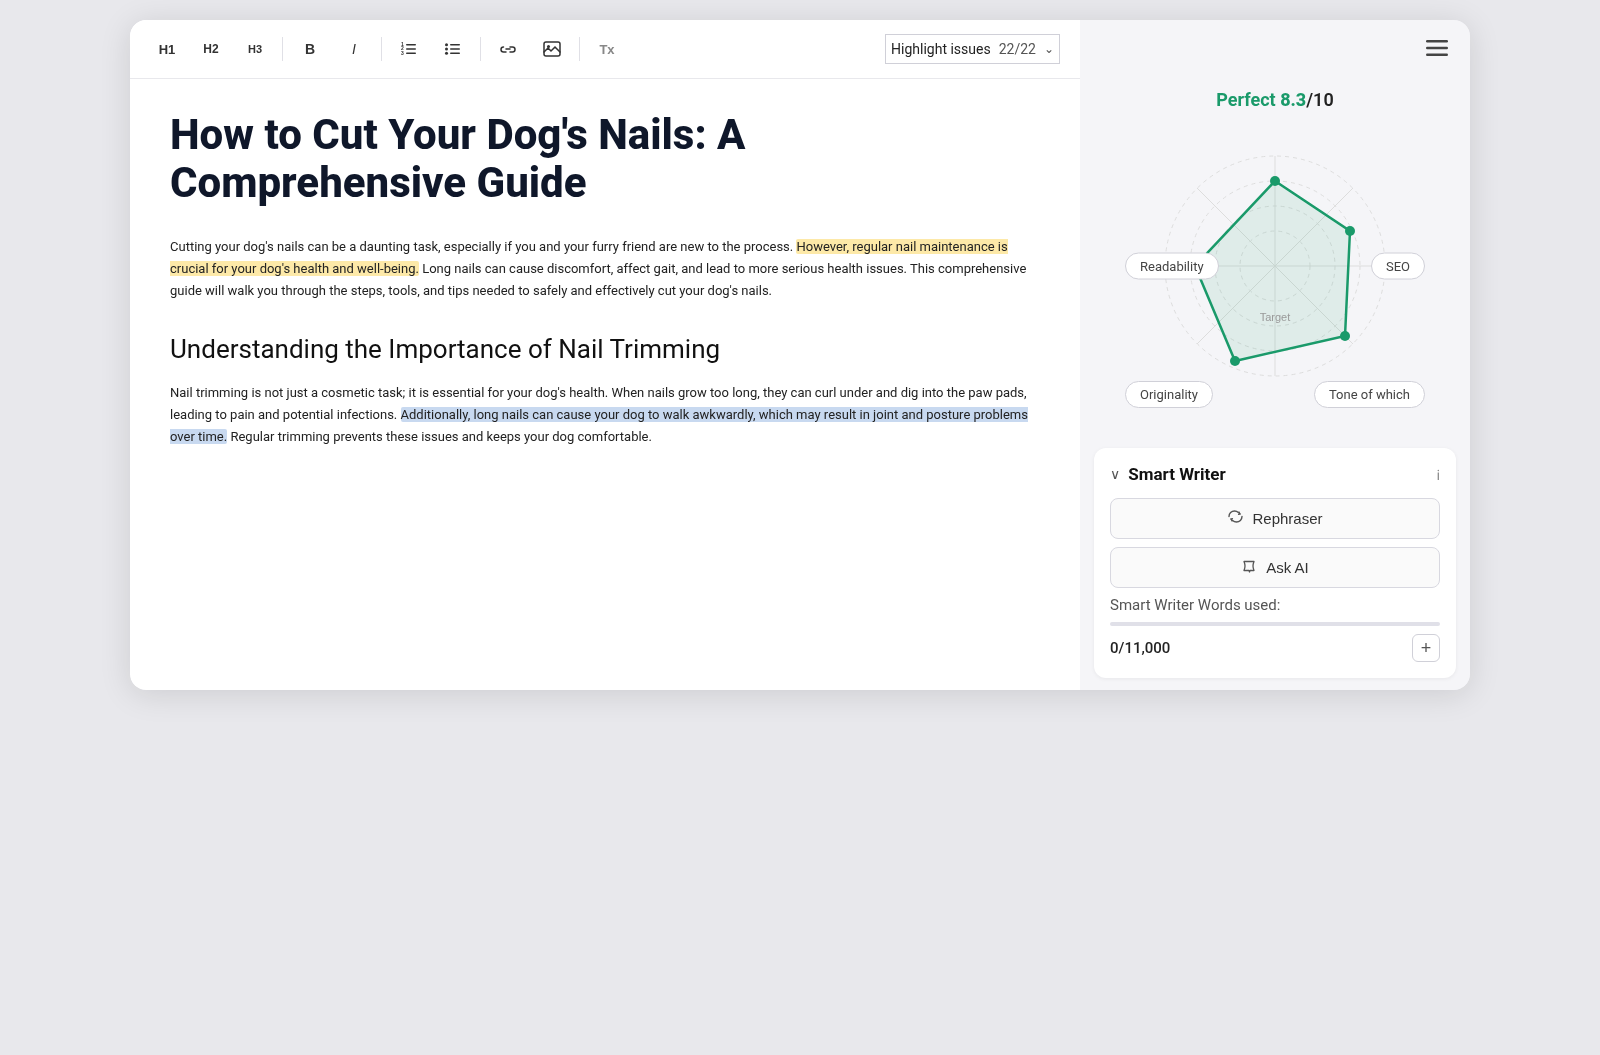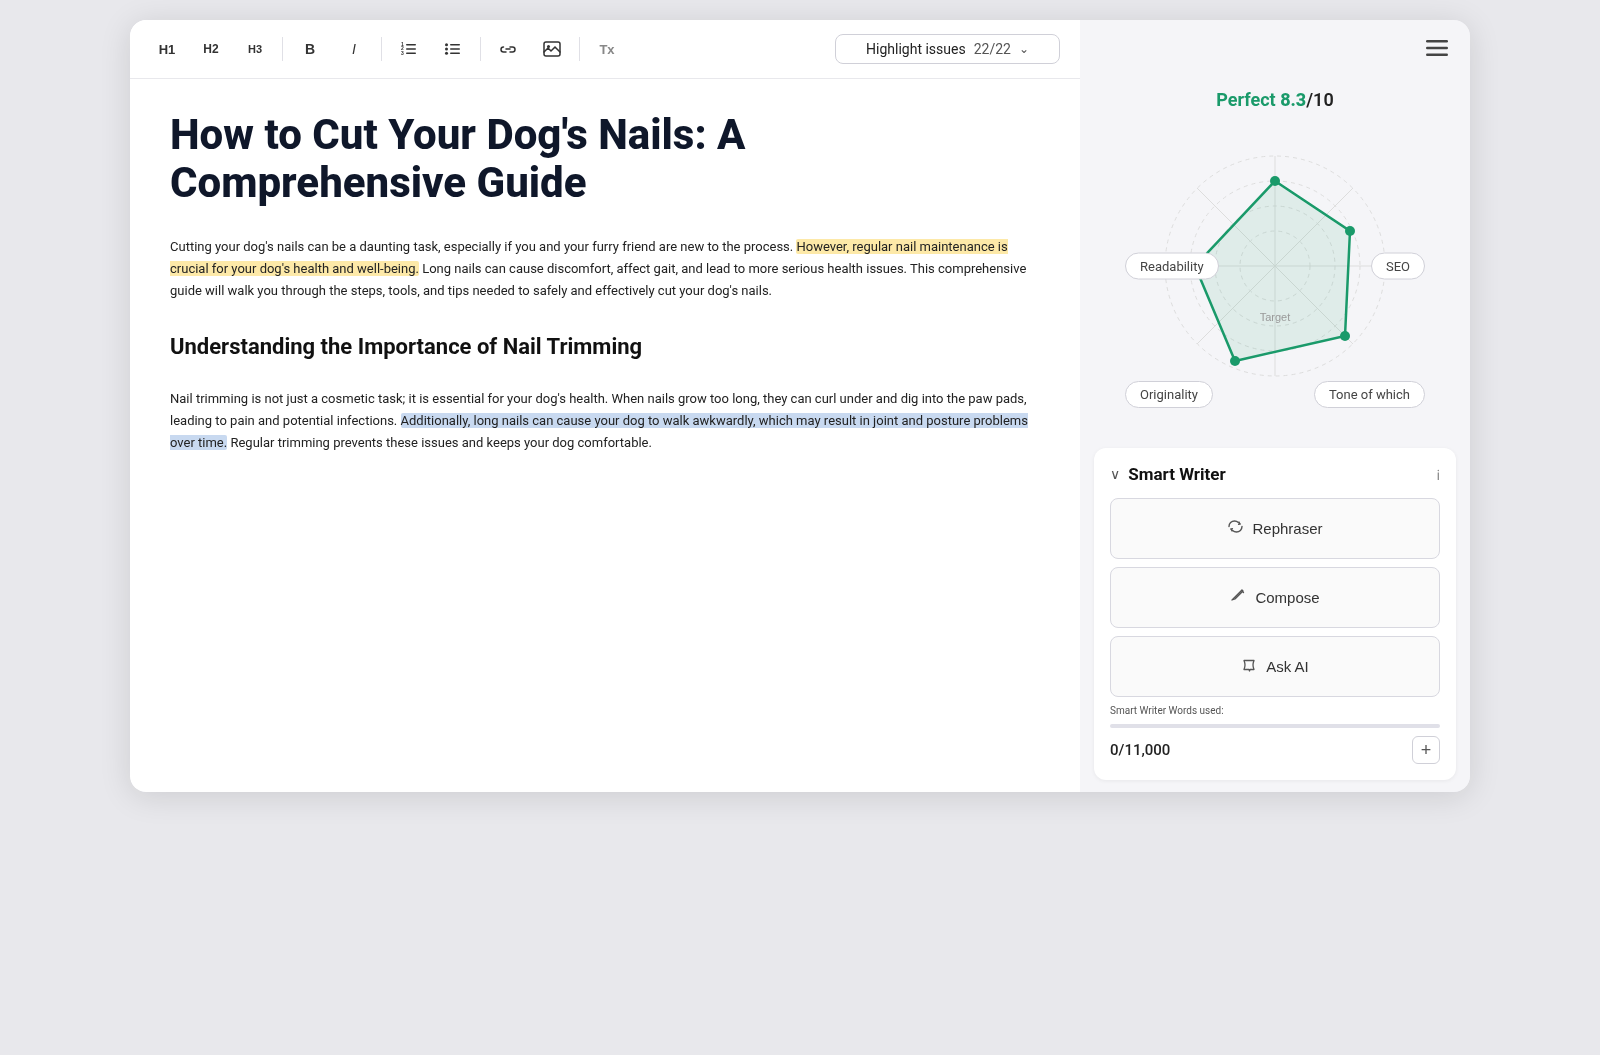--- a/index.html
+++ b/index.html
@@ -66,23 +66,23 @@
     }
     .toolbar-h1 { font-size: 13px; font-weight: 700; }
     .toolbar-h2 { font-size: 12px; font-weight: 700; }
     .toolbar-h3 { font-size: 11px; font-weight: 700; }
     .toolbar-bold { font-weight: 900; font-style: normal; }
     .toolbar-italic { font-style: italic; font-weight: 400; }
     .highlight-dropdown {
       display: flex;
       align-items: center;
       gap: 8px;
-      padding: 6px 30px;
+      padding: 6px 5px;
       border: 1.5px solid #d0d0d8;
-      border-radius: 8px;
+      border-radius: 0;
       background: #fff;
       cursor: pointer;
       font-size: 14px;
       color: #222;
       margin-left: auto;
     }
     .highlight-count {
       font-size: 14px;
       color: #555;
     }
@@ -108,25 +108,25 @@
     }
     .highlight-yellow {
       background-color: #fde9a8;
       border-radius: 2px;
     }
     .highlight-blue {
       background-color: #c8d9f0;
       border-radius: 2px;
     }
     .article-h2 {
-      font-size: 22px;
-      font-weight: 700;
+      font-size: 26px;
+      font-weight: 400;
       color: #111;
       line-height: 1.2;
-      margin-bottom: 28px;
+      margin-bottom: 17px;
     }
 
     
     .sidebar-panel {
       width: 390px;
       background: #f5f5f8;
       border-radius: 0 16px 16px 0;
       display: flex;
       flex-direction: column;
       overflow: hidden;
@@ -216,33 +216,33 @@
       font-size: 14px;
       color: #888;
       cursor: pointer;
     }
     .sw-btn {
       display: flex;
       align-items: center;
       justify-content: center;
       gap: 8px;
       width: 100%;
-      padding: 19px;
+      padding: 9px;
       border: 1.5px solid #d8d8e0;
       border-radius: 8px;
       background: #fafafa;
       cursor: pointer;
       font-size: 15px;
       color: #333;
       margin-bottom: 8px;
     }
     .sw-btn-icon { font-size: 16px; }
 
     .words-used-label {
-      font-size: 10px;
+      font-size: 15px;
       color: #555;
       margin-bottom: 8px;
     }
     .words-used-row {
       display: flex;
       align-items: center;
       justify-content: space-between;
     }
     .words-used-count {
       font-size: 15px;
@@ -416,29 +416,20 @@
           <svg width="17" height="17" viewBox="0 0 17 17" fill="none">
             <path d="M2 8.5C2 5.46 4.46 3 7.5 3c1.5 0 2.88.61 3.88 1.6L13 6" stroke="#555" stroke-width="1.4" stroke-linecap="round"></path>
             <path d="M15 8.5C15 11.54 12.54 14 9.5 14c-1.5 0-2.88-.61-3.88-1.6L4 11" stroke="#555" stroke-width="1.4" stroke-linecap="round"></path>
             <path d="M12 4l1 2-1.5.5" stroke="#555" stroke-width="1.2" stroke-linecap="round" stroke-linejoin="round"></path>
             <path d="M5 13l-1-2 1.5-.5" stroke="#555" stroke-width="1.2" stroke-linecap="round" stroke-linejoin="round"></path>
           </svg>
         </span>
         <span>Rephraser</span>
       </button>
 
-      <button class="sw-btn">
-        <span class="sw-btn-icon">
-          <svg width="17" height="17" viewBox="0 0 17 17" fill="none">
-            <path d="M2 13L5 12L13 4L12 3L4 11L2 13Z" stroke="#555" stroke-width="1.3" stroke-linecap="round" stroke-linejoin="round"></path>
-            <path d="M11.5 3.5L13.5 5.5" stroke="#555" stroke-width="1.3" stroke-linecap="round"></path>
-          </svg>
-        </span>
-        <span>Compose</span>
-      </button>
 
       <button class="sw-btn">
         <span class="sw-btn-icon">
           <svg width="17" height="17" viewBox="0 0 17 17" fill="none">
             <path d="M3 13.5C3 13.5 4 11 4 9C4 7 3 4.5 3 4.5H13C13 4.5 12 7 12 9C12 11 13 13.5 13 13.5H9L8.5 15L8 13.5H3Z" stroke="#555" stroke-width="1.3" stroke-linecap="round" stroke-linejoin="round"></path>
           </svg>
         </span>
         <span>Ask AI</span>
       </button>
 

